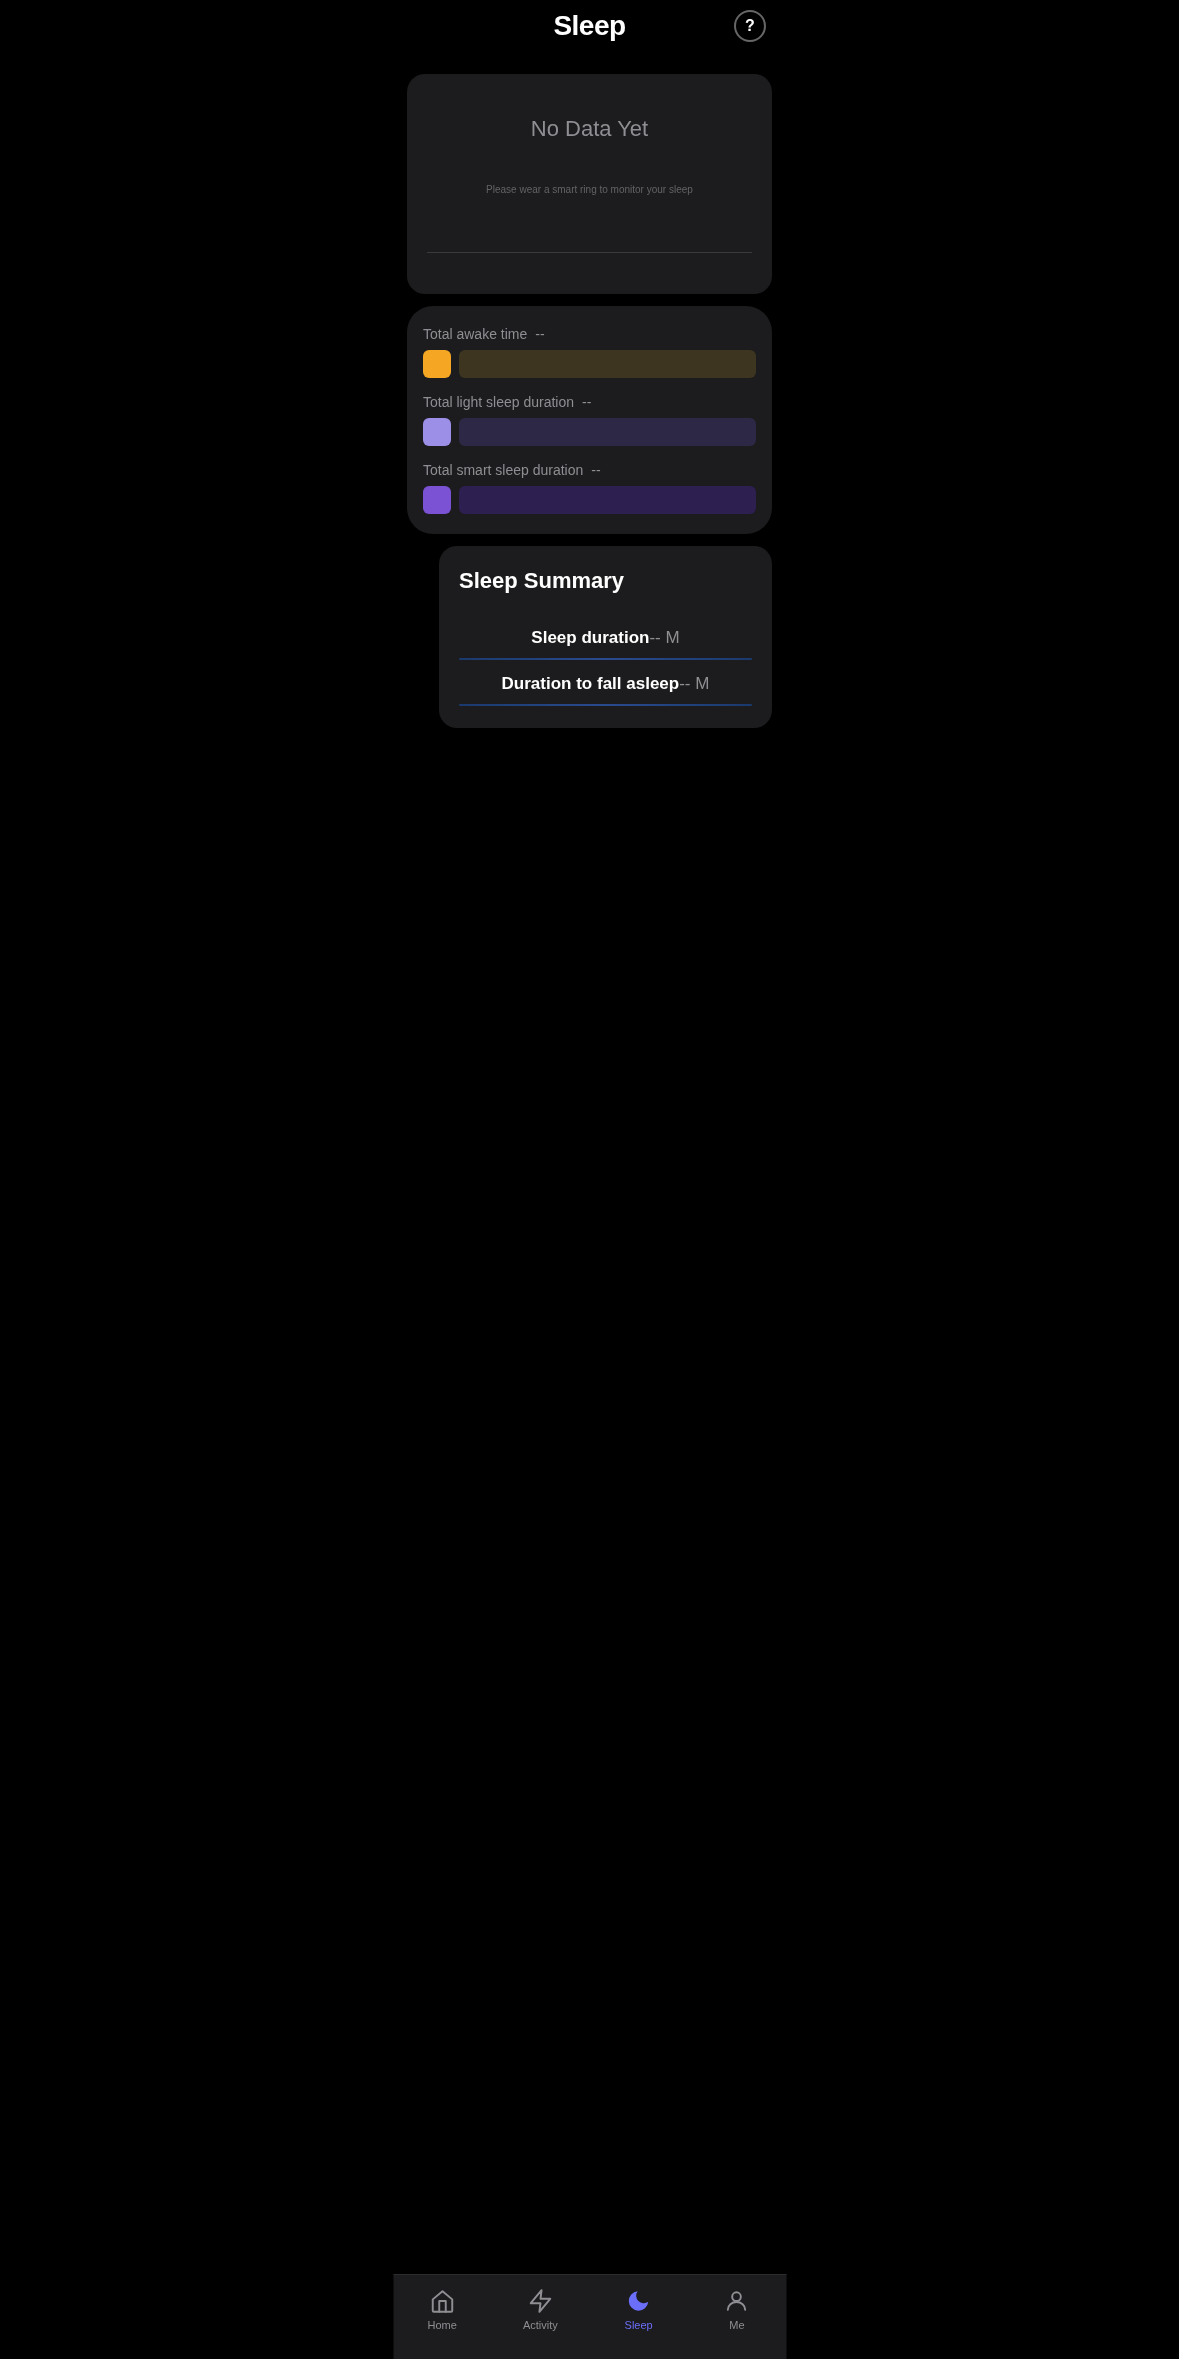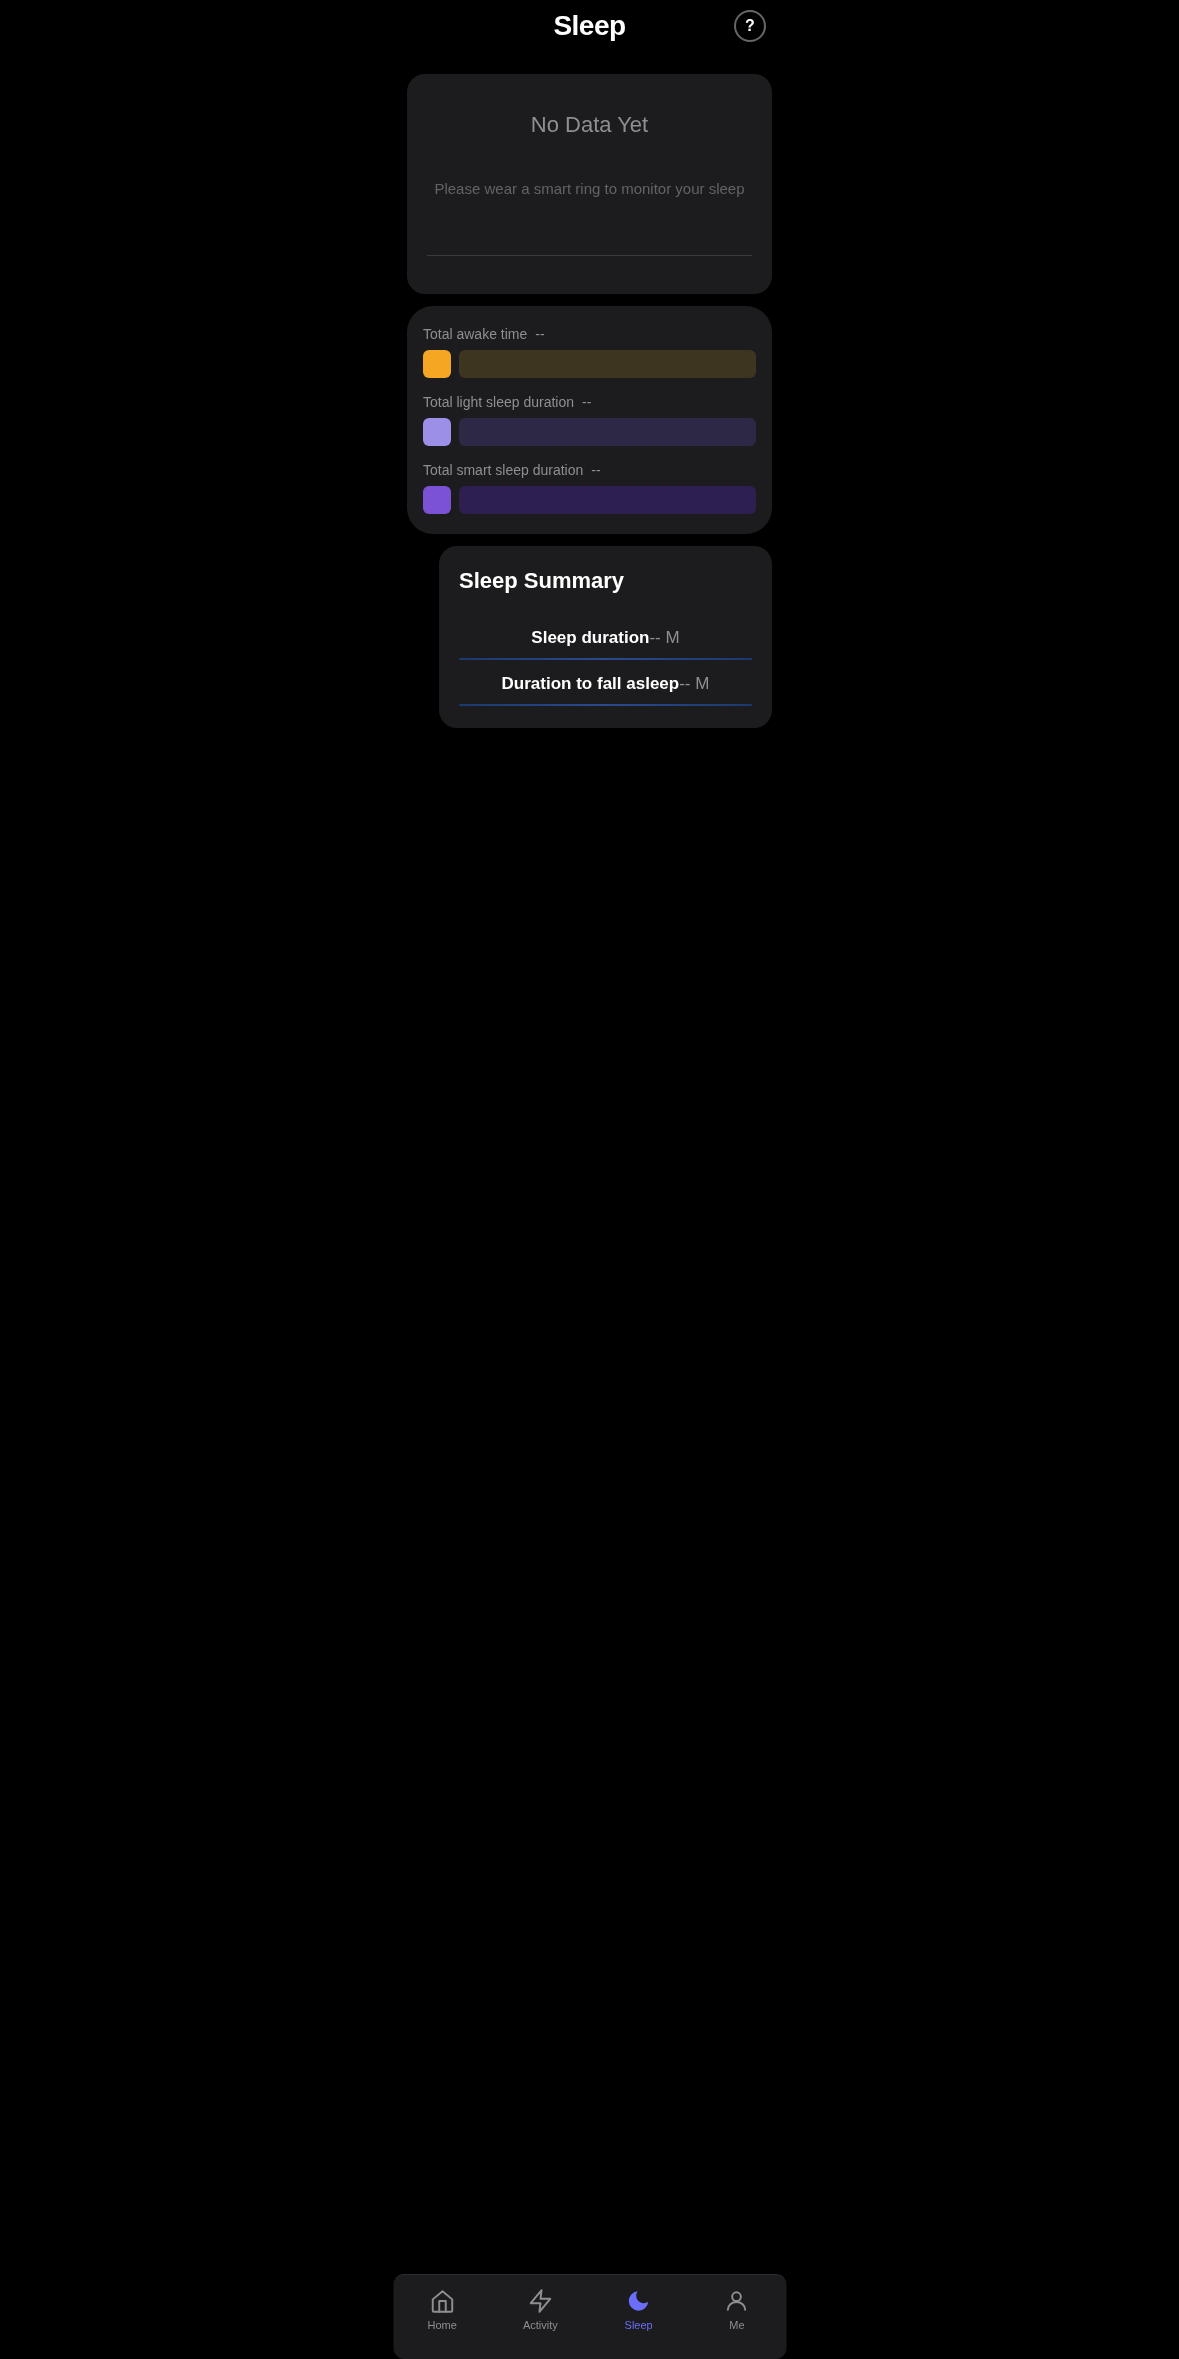--- a/index.html
+++ b/index.html
@@ -79,21 +79,21 @@
     }
 
     .no-data-title {
       font-size: 22px;
       font-weight: 400;
       color: #8e8e93;
       margin-bottom: 40px;
     }
 
     .no-data-subtitle {
-      font-size: 15px;
+      font-size: 10px;
       color: #636366;
       text-align: center;
       line-height: 1.5;
       margin-bottom: 45px;
     }
 
     .no-data-divider {
       width: 100%;
       height: 1px;
       background: #3a3a3c;
@@ -218,21 +218,20 @@
       bottom: 0;
       left: 50%;
       transform: translateX(-50%);
       width: 393px;
       background: #1c1c1e;
       border-top: 1px solid #2c2c2e;
       display: flex;
       align-items: center;
       justify-content: space-around;
       padding: 12px 0 28px;
-      border-radius: 11px;
     }
 
     .nav-item {
       display: flex;
       flex-direction: column;
       align-items: center;
       gap: 4px;
       cursor: pointer;
       flex: 1;
     }

